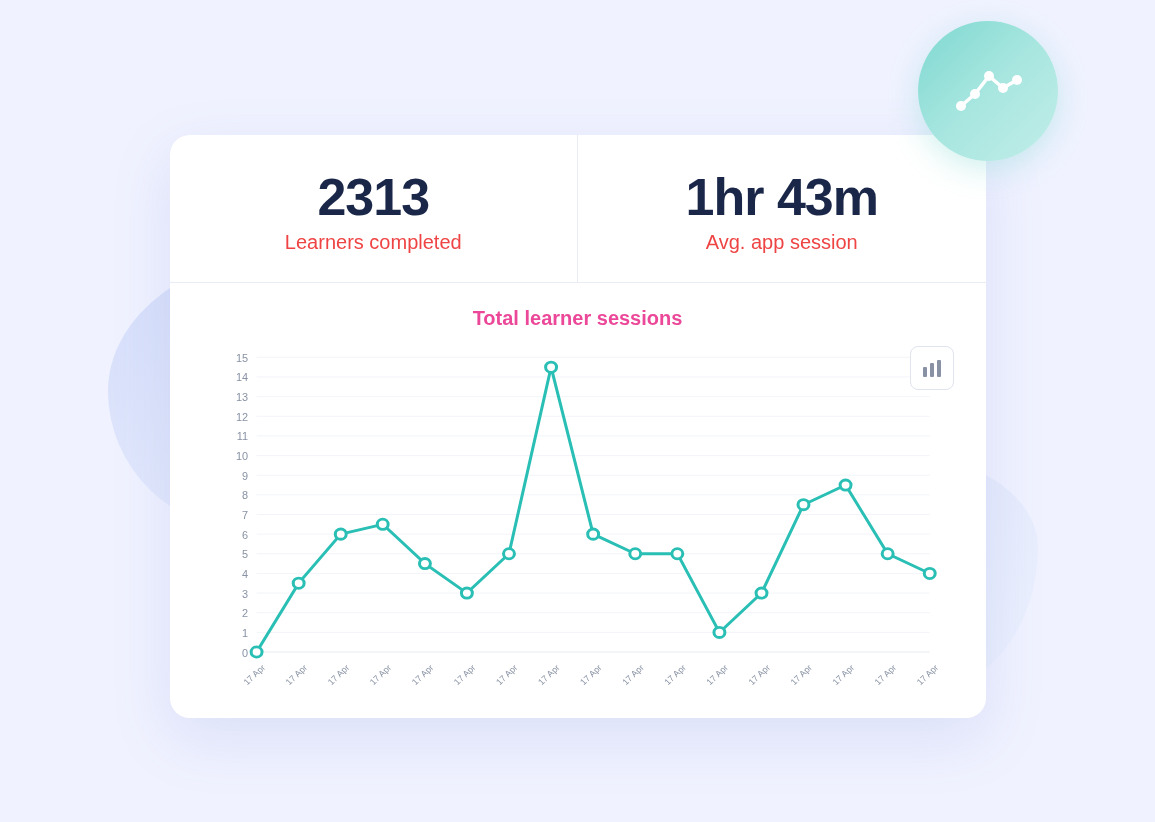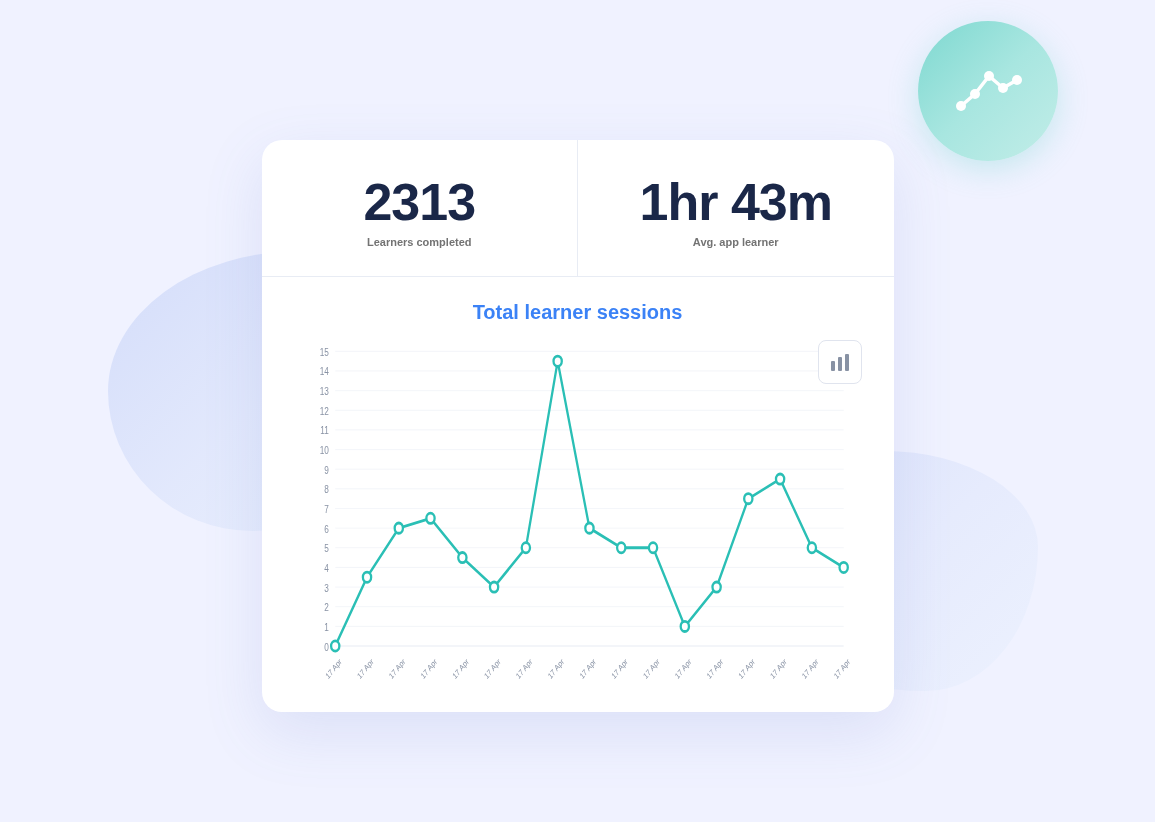--- a/index.html
+++ b/index.html
@@ -48,21 +48,21 @@
       z-index: 0;
       opacity: 0.5;
     }
 
     
     .card {
       position: relative;
       background: #ffffff;
       border-radius: 20px;
       box-shadow: 0 20px 60px rgba(100, 120, 200, 0.15);
-      width: 632px;
+      width: 816px;
       padding: 0;
       z-index: 2;
       overflow: hidden;
       margin-top: 30px;
     }
 
     
     .stats-row {
       display: flex;
       border-bottom: 1px solid #e8ecf4;
@@ -80,37 +80,37 @@
 
     .stat-number {
       font-size: 52px;
       font-weight: 800;
       color: #1a2748;
       line-height: 1;
       letter-spacing: -1px;
     }
 
     .stat-label {
-      font-size: 11px;
-      color: #737373;
+      font-size: 20px;
+      color: #ef4444;
       margin-top: 8px;
-      font-weight: 700;
+      font-weight: 400;
     }
 
     
     .chart-area {
       padding: 24px 32px 32px 32px;
       position: relative;
     }
 
     .chart-title {
       text-align: center;
       font-size: 20px;
       font-weight: 700;
-      color: #3b82f6;
+      color: #ec4899;
       margin-bottom: 16px;
     }
 
     .chart-container {
       position: relative;
       width: 100%;
       height: 340px;
     }
 
     .chart-icon-btn {
@@ -175,21 +175,21 @@
 
   <div class="card">
 
     <div class="stats-row">
       <div class="stat-cell">
         <div class="stat-number">2313</div>
         <div class="stat-label">Learners completed</div>
       </div>
       <div class="stat-cell">
         <div class="stat-number">1hr 43m</div>
-        <div class="stat-label">Avg. app learner</div>
+        <div class="stat-label">Avg. app session</div>
       </div>
     </div>
 
     <div class="chart-area">
       <div class="chart-title">Total learner sessions</div>
       <div class="chart-container">
 
         
         <div class="chart-icon-btn">
           <svg width="22" height="22" viewBox="0 0 22 22" fill="none">

